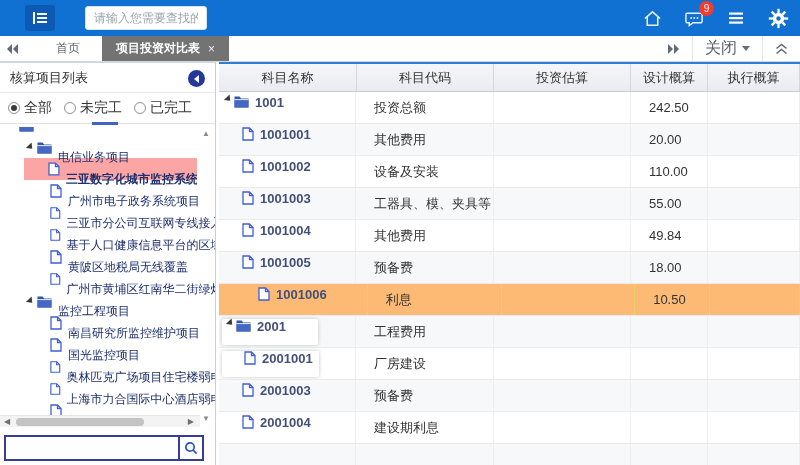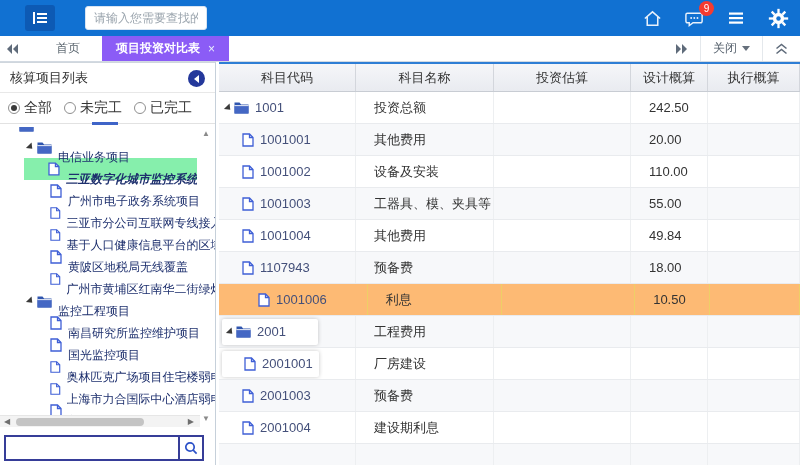--- a/index.html
+++ b/index.html
@@ -15,24 +15,24 @@
   .search-box input::placeholder { color:#9aa4ad; }
   .top-icons { position:absolute; right:10px; top:0; height:36px; display:flex; align-items:center; gap:18px; }
   .tico { position:relative; width:24px; height:24px; display:flex; align-items:center; justify-content:center; cursor:pointer; }
   .badge { position:absolute; top:-5px; right:-8px; min-width:15px; height:15px; border-radius:8px; background:#f43b30; color:#fff; font-size:10px; line-height:15px; text-align:center; padding:0 3px; }
 
   
   .tabbar { position:absolute; left:0; top:36px; width:800px; height:26px; background:#fff; border-bottom:1px solid #d3dae2; display:flex; align-items:stretch; }
   .tab-nav { width:26px; display:flex; align-items:center; justify-content:center; cursor:pointer; }
   .tab { display:flex; align-items:center; padding:0 14px; font-size:12px; color:#5c6770; cursor:pointer; }
   .tab.home { margin-left:8px; padding:0 22px; }
-  .tab.active { background:#8b5cf6; color:#fff; font-weight:bold; }
+  .tab.active { background:#737373; color:#fff; font-weight:bold; }
   .tab .close { margin-left:8px; font-weight:normal; font-size:12px; color:#e8eefc; cursor:pointer; }
   .tab-right { margin-left:auto; display:flex; align-items:stretch; }
-  .tr-item { display:flex; align-items:center; padding:0 12px; border-left:1px solid #e4e8ec; color:#55606c; font-size:12px; cursor:pointer; }
+  .tr-item { display:flex; align-items:center; padding:0 12px; border-left:1px solid #e4e8ec; color:#55606c; font-size:16px; cursor:pointer; }
   .tr-item:first-child { border-left:none; }
   .caret-down { display:inline-block; width:0; height:0; border-left:4px solid transparent; border-right:4px solid transparent; border-top:5px solid #66707c; margin-left:5px; }
 
   
   .sidebar { position:absolute; left:0; top:62px; width:216px; height:403px; background:#fff; border-right:1px solid #c6d0da; border-top:1px solid #cfd6dd; }
   .sb-header { position:relative; height:30px; line-height:30px; padding-left:10px; font-size:13px; color:#333; border-bottom:1px solid #e8e8e8; }
   .collapse-btn { position:absolute; right:10px; top:7px; width:17px; height:17px; border-radius:50%; background:#24389b; display:flex; align-items:center; justify-content:center; cursor:pointer; }
   .tri-left-w { width:0; height:0; border-top:4px solid transparent; border-bottom:4px solid transparent; border-right:5px solid #fff; margin-right:1px; }
   .filters { height:30px; display:flex; align-items:center; gap:12px; padding-left:8px; font-size:14px; }
   .filter { display:flex; align-items:center; gap:4px; cursor:pointer; }
@@ -41,21 +41,21 @@
   .splitter { position:relative; border-top:1px solid #e2e2e2; }
   .splitter .grip { position:absolute; left:92px; top:-2px; width:26px; height:3px; background:#3f64c8; }
 
   .tree { position:relative; margin-top:3px; height:298px; overflow:hidden; font-size:12px; color:#1d2f6d; }
   .tree-item { height:22px; display:flex; align-items:center; white-space:nowrap; cursor:pointer; }
   .tree-item.partial { margin-top:-13px; }
   .tree-item.lvl0 { padding-left:10px; }
   .tree-item.lvl1 { padding-left:28px; }
   .tree-item.lvl2 { padding-left:50px; }
   .tree-item .label { margin-left:6px; overflow:hidden;margin-top:20px; }
-  .tree-item.selected { background:#86efac; margin-left:24px; padding-left:24px; margin-right:18px; font-weight:bold;font-style:italic; }
+  .tree-item.selected { background:#fca5a5; margin-left:24px; padding-left:24px; margin-right:18px; font-weight:bold; }
   .tcaret { width:0; height:0; border-top:4px solid transparent; border-bottom:4px solid transparent; border-left:5px solid #3a3a3a; transform:rotate(45deg); margin-right:4px; flex:none; }
   .vscroll-up { position:absolute; right:5px; top:2px; color:#8a8a8a; font-size:8px; cursor:pointer; }
   .vscroll-down { position:absolute; right:5px; bottom:2px; color:#8a8a8a; font-size:8px; cursor:pointer; }
 
   .hscroll { position:absolute; left:0; bottom:38px; width:200px; height:12px; background:#f3f3f3; border-top:1px solid #e6e6e6; }
   .hs-thumb { position:absolute; left:16px; top:2px; width:128px; height:8px; background:#c4c4c4; border-radius:4px; cursor:pointer; }
   .hs-arrow { position:absolute; top:1px; font-size:8px; color:#6f6f6f; cursor:pointer; }
   .hs-left { left:4px; } .hs-right { right:6px; }
 
   .tree-search { position:absolute; left:4px; bottom:4px; width:200px; height:26px; border:2px solid #363d98; background:#fff; display:flex; }
@@ -66,21 +66,21 @@
   .main { position:absolute; left:219px; top:62px; width:581px; height:403px; background:#fff; border-top:2px solid #2e7ed5; overflow:hidden; }
   .ghead { display:flex; height:28px; background:linear-gradient(#f5f6f9,#e9ebf0); border-bottom:1px solid #c8ccd3; }
   .gh { display:flex; align-items:center; justify-content:center; border-right:1px solid #d3d6dc; font-size:13px; color:#333; cursor:pointer; }
   .c0 { width:137px; } .c1 { width:138px; } .c2 { width:137px; } .c3 { width:77px; } .c4 { width:92px; }
   .trow { display:flex; height:32px; border-bottom:1px solid #e9ebee; background:#fff; cursor:pointer; }
   .trow:nth-child(even) { background:#f7f8fa; }
   .trow.highlight { background:#fdba74;padding-left:16px; }
   .td { display:flex; align-items:center; border-right:1px solid #edeff1; overflow:hidden; }
   .trow.highlight .td { border-right-color:#eecf66; }
   .td.name, .td.num { padding-left:18px; }
-  .cellwrap { display:inline-flex; align-items:center; height:26px; padding:0 6px 0 5px; }
+  .cellwrap { display:inline-flex; align-items:flex-start; height:26px; padding:0 6px 0 5px;font-weight:bold; }
   .cellwrap.pop { background:#fff; box-shadow:0 0 4px rgba(0,0,0,0.22); border-radius:2px; min-width:96px; margin-left:3px; padding-left:4px; }
   .trow .code { margin-left:6px; color:#44507a; }
   .trow .leaf-ind { margin-left:18px; }
   .gcaret { width:0; height:0; border-top:4px solid transparent; border-bottom:4px solid transparent; border-left:5px solid #3a3a3a; transform:rotate(45deg); margin:0 3px 0 2px; flex:none; }
   svg { display:block; }
 </style>
 </head>
 <body>
 
 <div id="app">
@@ -329,22 +329,22 @@
         <svg width="14" height="14" viewBox="0 0 14 14">
             <circle cx="6" cy="6" r="4.2" fill="none" stroke="#2b51c8" stroke-width="1.7"></circle>
             <line x1="9.2" y1="9.2" x2="12.6" y2="12.6" stroke="#2b51c8" stroke-width="1.7"></line>
           </svg>
       </div>
     </div>
   </div>
 
   <div class="main">
     <div class="ghead">
+      <div class="gh c1">科目名称</div>
       <div class="gh c0">科目代码</div>
-      <div class="gh c1">科目名称</div>
       <div class="gh c2">投资估算</div>
       <div class="gh c3">设计概算</div>
       <div class="gh c4">执行概算</div>
     </div>
     <div class="gbody">
         <div class="trow">
           <div class="td c0">
             <span class="cellwrap">
               <span class="gcaret"></span>
   <svg width="15" height="13" viewBox="0 0 15 13">
@@ -425,21 +425,21 @@
           <div class="td c4 num"></div>
         </div>
         <div class="trow">
           <div class="td c0">
             <span class="cellwrap">
               <span class="leaf-ind"></span>
   <svg width="12" height="14" viewBox="0 0 12 14">
     <path d="M1 1 h6.5 l3.5 3.5 v8.5 h-10 z" fill="#ffffff" stroke="#3f5fd6" stroke-width="1.3"></path>
     <path d="M7.5 1 v3.5 h3.5" fill="none" stroke="#3f5fd6" stroke-width="1.3"></path>
   </svg>
-<span class="code">1107943</span>
+<span class="code">1001005</span>
             </span>
           </div>
           <div class="td c1 name">预备费</div>
           <div class="td c2 num"></div>
           <div class="td c3 num">18.00</div>
           <div class="td c4 num"></div>
         </div>
         <div class="trow highlight">
           <div class="td c0">
             <span class="cellwrap">

